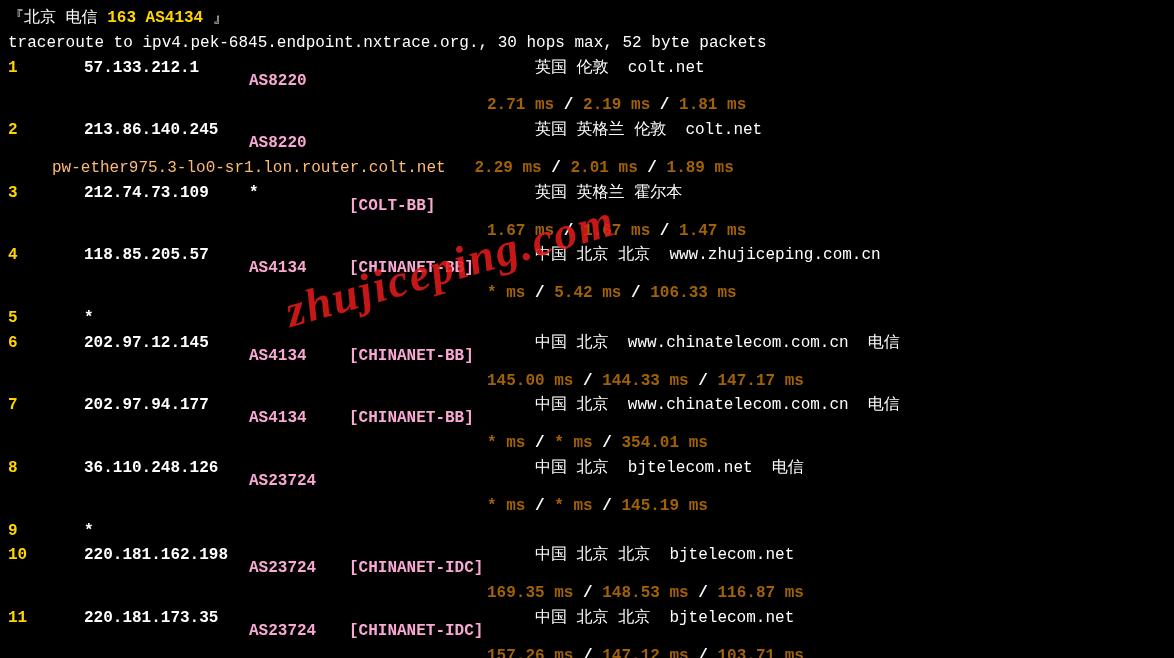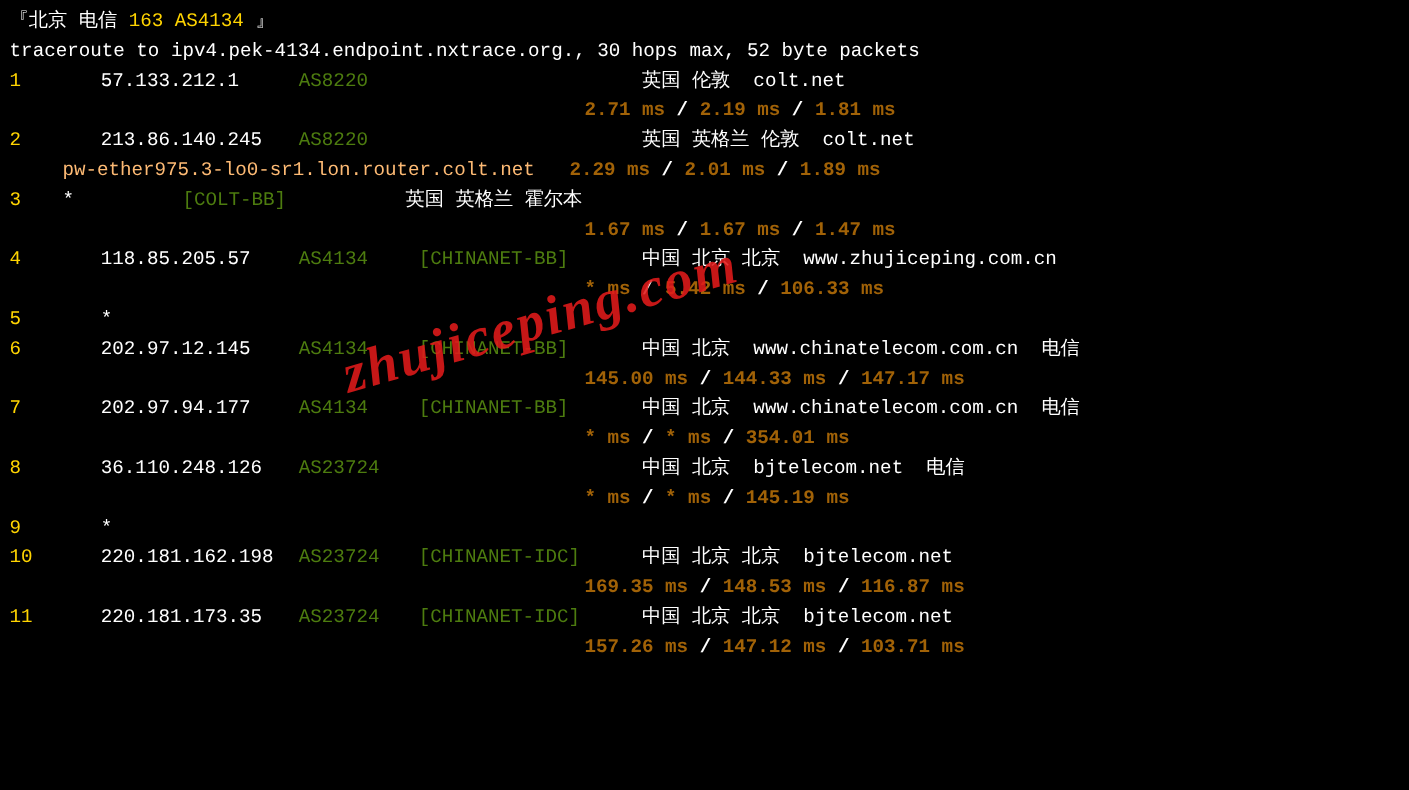--- a/index.html
+++ b/index.html
@@ -8,50 +8,50 @@
   .row { display: flex; white-space: pre; }
   .hopcol { display: inline-block; width: 44px; }
   .ipcol  { display: inline-block; width: 165px; margin-left: 32px; }
   .ascol  { display: inline-block; width: 100px; }
   .tagcol { display: inline-block; width: 170px; }
   .infocol{ display: inline-block; margin-left: 16px; }
   .tim-indent { display:inline-block; width: 479px; }
 
   .yellow { color: #ffd400; }
   .white  { color: #ffffff; }
-  .green  { color: #4d7c0f; }
+  .green  { color: #f9a8d4; margin-top: 13px; }
   .cyan   { color: #a16207; font-weight: bold; }
   .gray   { color: #fdba74; }
-  .bold   { font-weight: normal; }
+  .bold   { font-weight: bold; }
   .sep    { color: #ffffff; font-weight: bold; }
 
   .watermark { position:absolute; left:280px; top:230px; font-size:46px; font-weight:bold;
                color:#e21b1b; transform:rotate(-16deg); pointer-events:none;
                font-family: Georgia, "Times New Roman", serif; font-style: italic;
                letter-spacing: 2px; opacity: 0.88; }
 </style>
 </head>
 <body>
 
 <div class="row">
   <span class="white">『</span>
   <span class="white">北京</span>
   <span class="white"> 电信 </span>
   <span class="yellow bold">163 AS4134</span>
   <span class="white"> 』</span>
 </div>
 
-<div class="row white">traceroute to ipv4.pek-4134.endpoint.nxtrace.org., 30 hops max, 52 byte packets</div>
+<div class="row white">traceroute to ipv4.pek-6845.endpoint.nxtrace.org., 30 hops max, 52 byte packets</div>
 
 <div id="hops">
     <div class="row"><span class="yellow bold hopcol">1</span><span class="white bold ipcol">57.133.212.1</span><span class="green bold ascol">AS8220</span><span class="green bold tagcol"></span><span class="white infocol">英国 伦敦  colt.net</span></div>
     <div class="row"><span class="tim-indent"></span><span class="cyan">2.71 ms</span><span class="sep"> / </span><span class="cyan">2.19 ms</span><span class="sep"> / </span><span class="cyan">1.81 ms</span></div>
     <div class="row"><span class="yellow bold hopcol">2</span><span class="white bold ipcol">213.86.140.245</span><span class="green bold ascol">AS8220</span><span class="green bold tagcol"></span><span class="white infocol">英国 英格兰 伦敦  colt.net</span></div>
     <div class="row"><span class="hopcol"></span><span class="gray">pw-ether975.3-lo0-sr1.lon.router.colt.net</span><span>   </span><span class="cyan">2.29 ms</span><span class="sep"> / </span><span class="cyan">2.01 ms</span><span class="sep"> / </span><span class="cyan">1.89 ms</span></div>
-    <div class="row"><span class="yellow bold hopcol">3</span><span class="white bold ascol">*</span><span class="green bold tagcol">[COLT-BB]</span><span class="white infocol">英国 英格兰 霍尔本</span></div>
+    <div class="row"><span class="yellow bold hopcol">3</span><span class="white bold ipcol">212.74.73.109</span><span class="white bold ascol">*</span><span class="green bold tagcol">[COLT-BB]</span><span class="white infocol">英国 英格兰 霍尔本</span></div>
     <div class="row"><span class="tim-indent"></span><span class="cyan">1.67 ms</span><span class="sep"> / </span><span class="cyan">1.67 ms</span><span class="sep"> / </span><span class="cyan">1.47 ms</span></div>
     <div class="row"><span class="yellow bold hopcol">4</span><span class="white bold ipcol">118.85.205.57</span><span class="green bold ascol">AS4134</span><span class="green bold tagcol">[CHINANET-BB]</span><span class="white infocol">中国 北京 北京  www.zhujiceping.com.cn</span></div>
     <div class="row"><span class="tim-indent"></span><span class="cyan">* ms</span><span class="sep"> / </span><span class="cyan">5.42 ms</span><span class="sep"> / </span><span class="cyan">106.33 ms</span></div>
     <div class="row"><span class="yellow bold hopcol">5</span><span class="white bold ipcol">*</span><span class="ascol"></span><span class="green bold tagcol"></span></div>
     <div class="row"><span class="yellow bold hopcol">6</span><span class="white bold ipcol">202.97.12.145</span><span class="green bold ascol">AS4134</span><span class="green bold tagcol">[CHINANET-BB]</span><span class="white infocol">中国 北京  www.chinatelecom.com.cn  电信</span></div>
     <div class="row"><span class="tim-indent"></span><span class="cyan">145.00 ms</span><span class="sep"> / </span><span class="cyan">144.33 ms</span><span class="sep"> / </span><span class="cyan">147.17 ms</span></div>
     <div class="row"><span class="yellow bold hopcol">7</span><span class="white bold ipcol">202.97.94.177</span><span class="green bold ascol">AS4134</span><span class="green bold tagcol">[CHINANET-BB]</span><span class="white infocol">中国 北京  www.chinatelecom.com.cn  电信</span></div>
     <div class="row"><span class="tim-indent"></span><span class="cyan">* ms</span><span class="sep"> / </span><span class="cyan">* ms</span><span class="sep"> / </span><span class="cyan">354.01 ms</span></div>
     <div class="row"><span class="yellow bold hopcol">8</span><span class="white bold ipcol">36.110.248.126</span><span class="green bold ascol">AS23724</span><span class="green bold tagcol"></span><span class="white infocol">中国 北京  bjtelecom.net  电信</span></div>
     <div class="row"><span class="tim-indent"></span><span class="cyan">* ms</span><span class="sep"> / </span><span class="cyan">* ms</span><span class="sep"> / </span><span class="cyan">145.19 ms</span></div>

